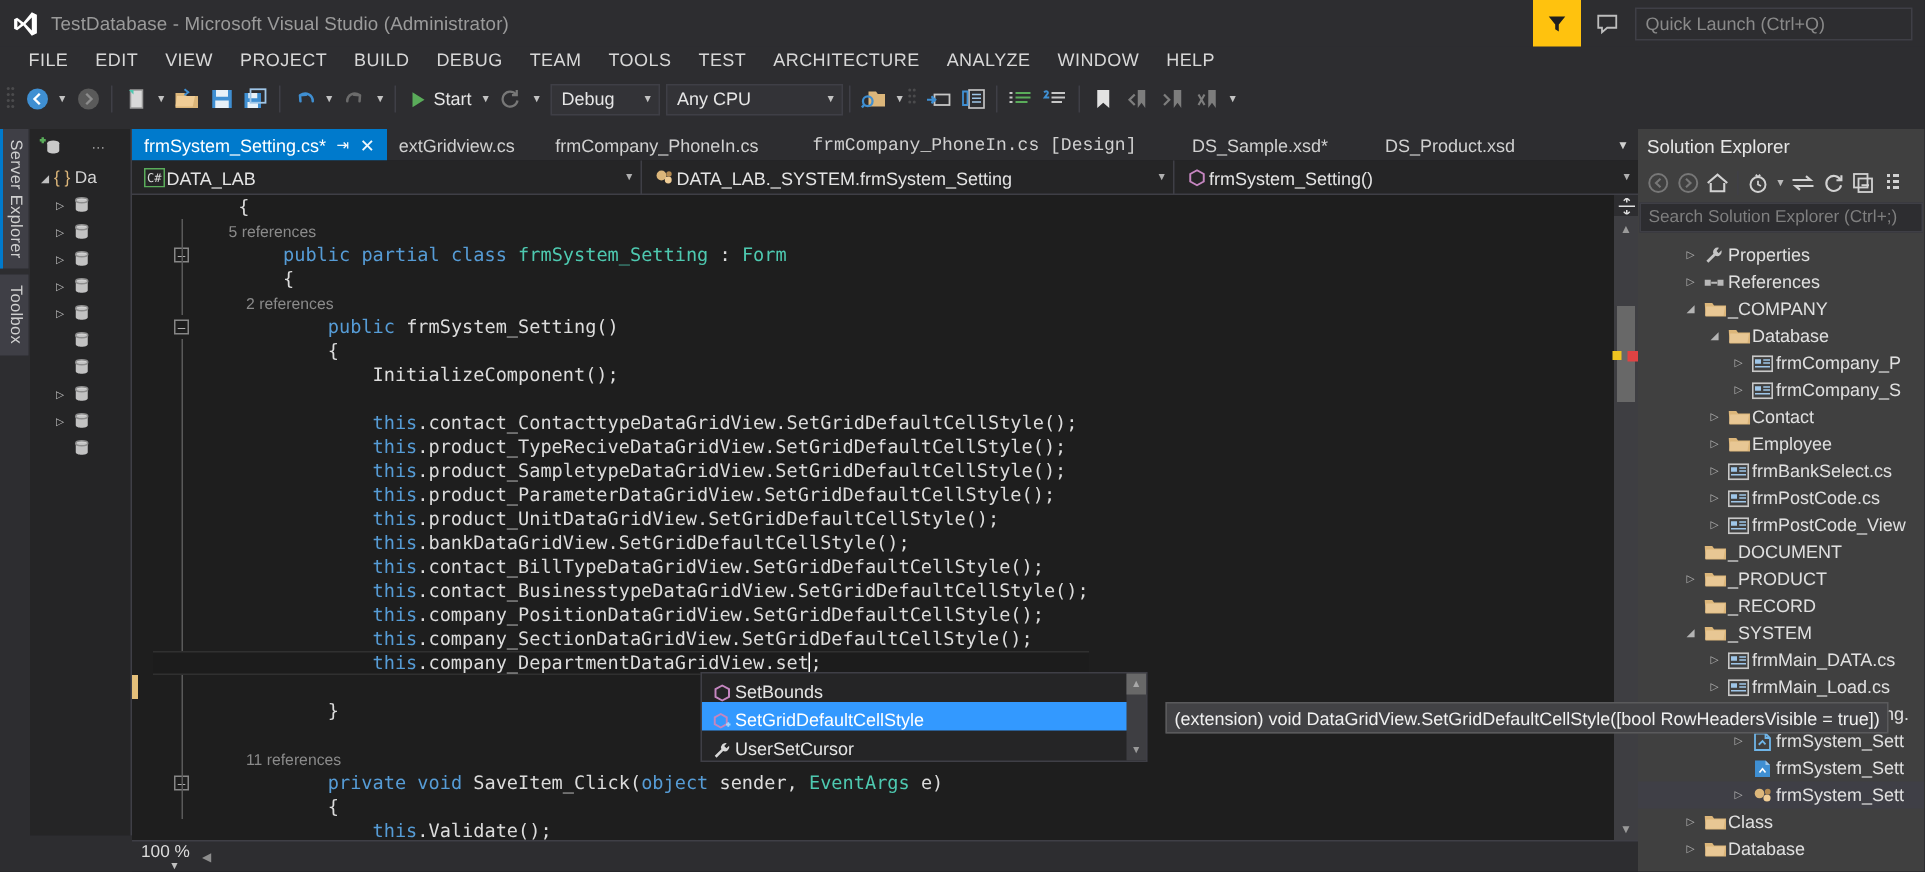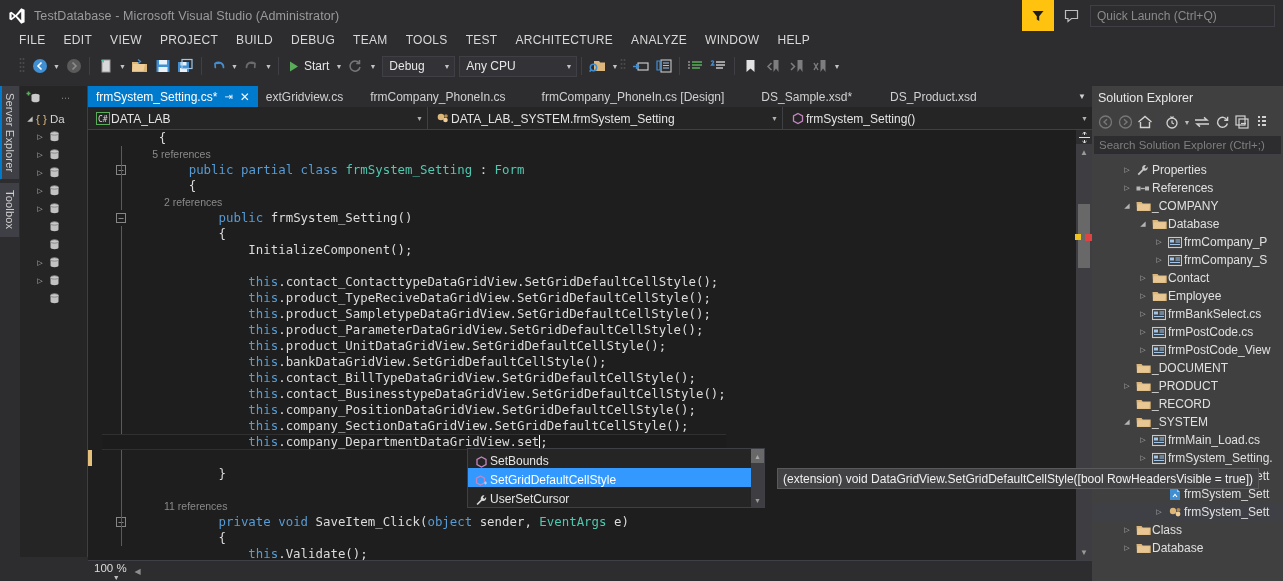--- a/index.html
+++ b/index.html
@@ -38,21 +38,21 @@
     position:absolute; left:0; top:31px; width:1283px; height:21px;
     display:flex; align-items:flex-start; padding-left:10px; gap:0px;
   }
   .menu-item {
     color:#d8d8d8; font-size:12px; padding:2px 9px; letter-spacing:.3px; cursor:default;
   }
 
   
   .toolbar {
     position:absolute; left:0; top:52px; width:1283px; height:28px;
-    background:#2d2d30; display:flex; align-items:center; padding-left:19px;
+    background:#2d2d30; display:flex; align-items:center; padding-left:4px;
   }
   .tb-grip { width:9px; height:18px; opacity:.5; }
   .tb-ico { width:23px; height:22px; display:flex; align-items:center; justify-content:center; }
   .tb-car { width:11px; height:22px; display:flex; align-items:center; justify-content:center; color:#c3c3c3; font-size:7px; }
   .tb-sep { width:1px; height:18px; background:#3f3f46; margin:0 4px; }
   .tb-start { display:flex; align-items:center; height:22px; padding:0 4px; }
   .tb-start-label { color:#e6e6e6; font-size:12px; margin-left:4px; }
   .tb-combo {
     height:21px; border:1px solid #3f3f46; background:#333337;
     display:flex; align-items:center; color:#e6e6e6; font-size:12px;
@@ -531,21 +531,21 @@
         <span>frmSystem_Setting.cs*</span>
         <span class="pin">⇥</span>
         <span class="cls">✕</span>
       </div>
       <div class="tab">
         <span>extGridview.cs</span>
       </div>
       <div class="tab" style="padding:0 19px;">
         <span>frmCompany_PhoneIn.cs</span>
       </div>
-      <div class="tab" style="padding:0 17px;">
+      <div class="tab" style="padding:0 17px;font-family:Liberation Mono, monospace;">
         <span>frmCompany_PhoneIn.cs [Design]</span>
       </div>
       <div class="tab" style="padding:0 20px;">
         <span>DS_Sample.xsd*</span>
       </div>
       <div class="tab" style="padding:0 18px;">
         <span>DS_Product.xsd</span>
       </div>
       <div class="tabstrip-car">▼</div>
     </div>
@@ -899,34 +899,48 @@
           <span class="tw">▷</span>
           <span class="tico">
             <svg width="14" height="13" viewBox="0 0 14 13">
               <rect x="0.5" y="1.5" width="13" height="10" fill="none" stroke="#c8c8c8" stroke-width="1.1"></rect>
               <rect x="2" y="3.5" width="4" height="3" fill="#9fc6e8"></rect>
               <g stroke="#9fc6e8" stroke-width="1">
                 <path d="M7.5 4h4.5M7.5 6h4.5M2 8.5h10"></path>
               </g>
             </svg>
           </span>
-          <span>frmMain_Load.cs</span>
+          <span>frmMain_DATA.cs</span>
         </div>
         <div class="trow">
           <span style="width:44px"></span>
           <span class="tw">▷</span>
           <span class="tico">
             <svg width="14" height="13" viewBox="0 0 14 13">
               <rect x="0.5" y="1.5" width="13" height="10" fill="none" stroke="#c8c8c8" stroke-width="1.1"></rect>
               <rect x="2" y="3.5" width="4" height="3" fill="#9fc6e8"></rect>
               <g stroke="#9fc6e8" stroke-width="1">
                 <path d="M7.5 4h4.5M7.5 6h4.5M2 8.5h10"></path>
               </g>
             </svg>
           </span>
+          <span>frmMain_Load.cs</span>
+        </div>
+        <div class="trow">
+          <span style="width:44px"></span>
+          <span class="tw">▷</span>
+          <span class="tico">
+            <svg width="14" height="13" viewBox="0 0 14 13">
+              <rect x="0.5" y="1.5" width="13" height="10" fill="none" stroke="#c8c8c8" stroke-width="1.1"></rect>
+              <rect x="2" y="3.5" width="4" height="3" fill="#9fc6e8"></rect>
+              <g stroke="#9fc6e8" stroke-width="1">
+                <path d="M7.5 4h4.5M7.5 6h4.5M2 8.5h10"></path>
+              </g>
+            </svg>
+          </span>
           <span>frmSystem_Setting.</span>
         </div>
         <div class="trow">
           <span style="width:60px"></span>
           <span class="tw">▷</span>
           <span class="tico">
             <svg width="14" height="13" viewBox="0 0 14 13">
               <path d="M2 1h7l3 3v8H2z" fill="none" stroke="#6fb5e8" stroke-width="1.2"></path>
               <path d="M9 1v3h3" fill="none" stroke="#6fb5e8" stroke-width="1.2"></path>
               <path d="M4.5 8.5 7 6l2 2.3" fill="none" stroke="#6fb5e8" stroke-width="1.2"></path>

